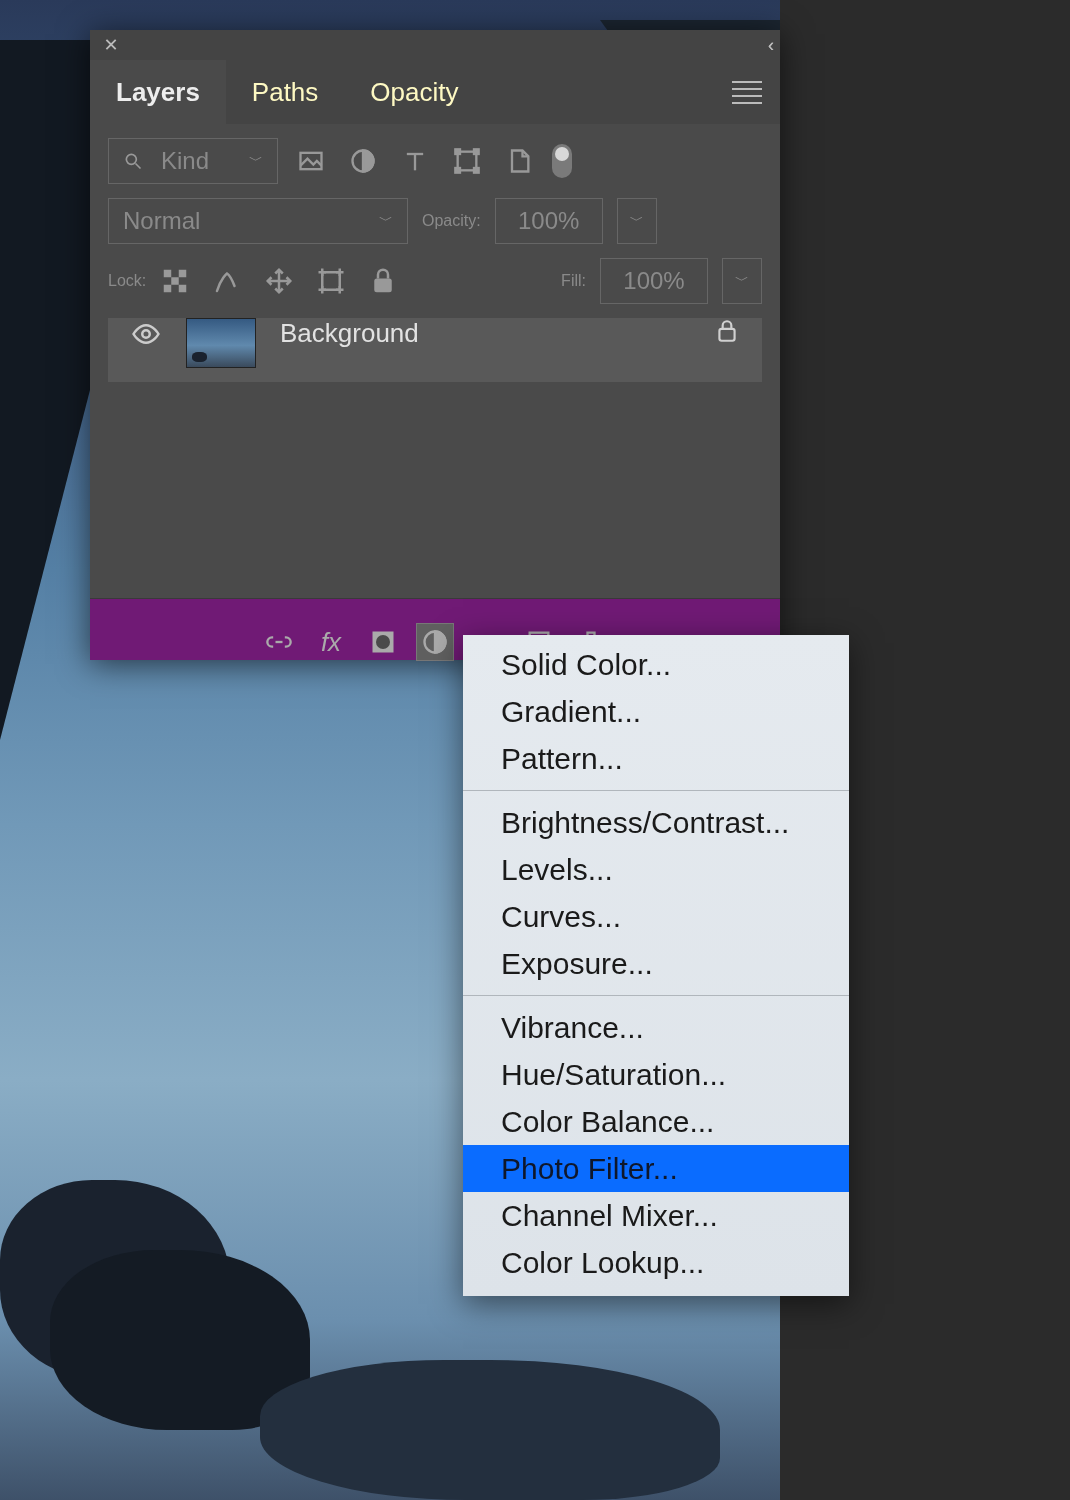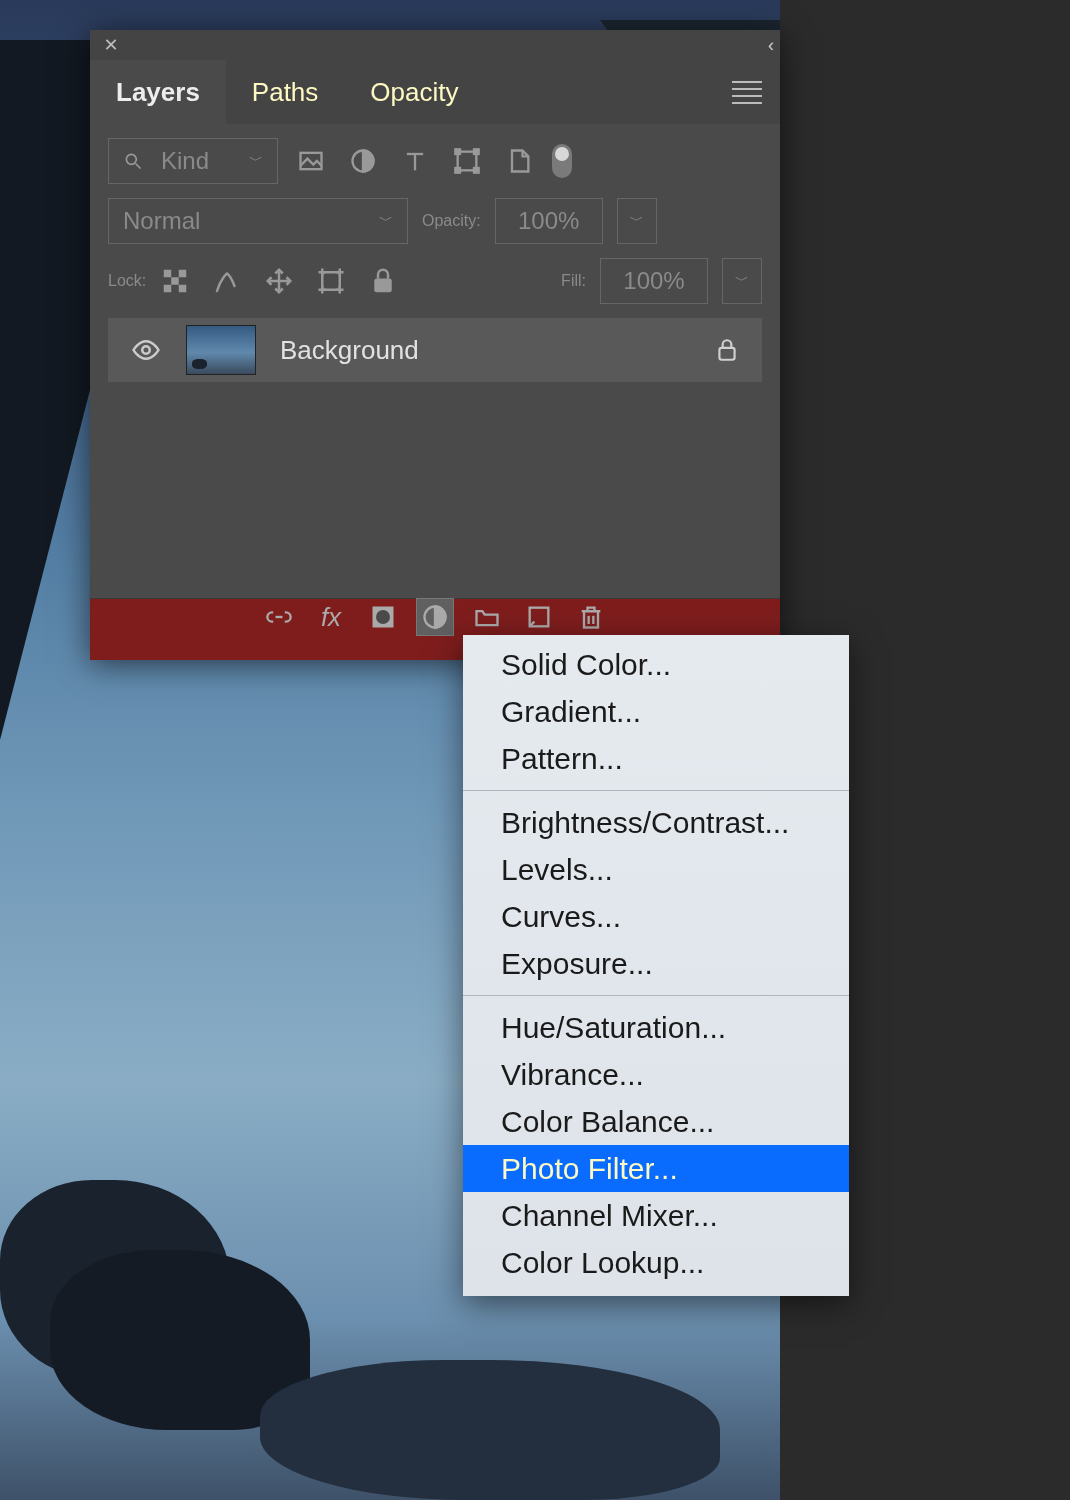--- a/index.html
+++ b/index.html
@@ -34,36 +34,36 @@
 .filter-icon svg { width:28px; height:28px; }
 .pill { width:20px; height:34px; border-radius:12px; background:#7a7a7a; position:relative; cursor:pointer; }
 .pill::after { content:''; position:absolute; top:3px; left:3px; width:14px; height:14px; border-radius:50%; background:#d8d8d8; }
 .label { color:#8a8a8a; font-size:16px; }
 .valbox { height:46px; width:108px; border:1px solid #666; display:flex; align-items:center; justify-content:center; color:#8a8a8a; font-size:24px; }
 .chevbox { height:46px; width:40px; border:1px solid #666; display:flex; align-items:center; justify-content:center; color:#888; font-size:14px; cursor:pointer; }
 .lock-icons { display:flex; gap:22px; align-items:center; }
 .lock-icons .ic { width:30px; height:30px; color:#999; cursor:pointer; }
 .lock-icons .ic svg { width:100%; height:100%; }
 
-.layer-row { height:64px; background:#595959; display:flex; align-items:center; gap:24px; padding:0 22px; }
+.layer-row { height:64px; background:#595959; display:flex; align-items:flex-start; gap:24px; padding:0 22px; }
 .eye { width:32px; height:32px; display:flex; align-items:center; justify-content:center; cursor:pointer; }
 .thumb { width:70px; height:50px; border:1px solid #222; background:linear-gradient(to bottom,#355a82 0%,#6089ad 55%,#3a4a5c 100%); position:relative; }
 .thumb::after { content:''; position:absolute; left:5px; bottom:5px; width:15px; height:10px; background:#1a222e; border-radius:40%; }
 .layer-name { color:#e2e2e2; font-size:26px; }
 .lock-small { margin-left:auto; width:26px; height:26px; color:#d0d0d0; }
 .layer-area { flex:1; background:#4a4a4a; }
 
-.panel-footer { height:62px; display:flex; align-items:flex-start; justify-content:center; gap:16px; background:#7f1d1d; border-top:1px solid #3a3a3a; }
+.panel-footer { height:62px; display:flex; align-items:flex-end; justify-content:center; gap:16px; background:#701a75; border-top:1px solid #3a3a3a; }
 .foot-ic { width:36px; height:36px; color:#aaa; display:flex; align-items:center; justify-content:center; cursor:pointer; }
 .foot-ic.active { background:#606060; outline:1px solid #777; }
 .foot-ic svg { width:28px; height:28px; }
 
 .context-menu { position:absolute; left:463px; top:635px; width:386px; background:linear-gradient(to bottom,#e5eaef,#dde3e9); box-shadow:0 8px 30px rgba(0,0,0,.5); padding:6px 0 10px 0; border-radius:0 0 0 0; }
 .menu-item { height:47px; display:flex; align-items:center; padding:0 38px; color:#1a1a1a; font-size:30px; cursor:pointer; }
-.menu-item.highlighted { background:#0a6cff; color:#fef9c3; }
+.menu-item.highlighted { background:#0a6cff; color:#0f172a; }
 .menu-sep { height:1px; background:#b0b6bc; margin:8px 0; }
 </style>
 </head>
 <body>
 
 <div class="canvas">
   <div class="mountain-left"></div>
   <div class="mountain-right"></div>
   <div class="rock a"></div>
   <div class="rock b"></div>
@@ -250,19 +250,19 @@
 <div class="context-menu">
   <div class="menu-item">Solid Color...</div>
   <div class="menu-item">Gradient...</div>
   <div class="menu-item">Pattern...</div>
   <div class="menu-sep"></div>
   <div class="menu-item">Brightness/Contrast...</div>
   <div class="menu-item">Levels...</div>
   <div class="menu-item">Curves...</div>
   <div class="menu-item">Exposure...</div>
   <div class="menu-sep"></div>
+  <div class="menu-item">Vibrance...</div>
   <div class="menu-item">Hue/Saturation...</div>
-  <div class="menu-item">Vibrance...</div>
   <div class="menu-item">Color Balance...</div>
   <div class="menu-item highlighted">Photo Filter...</div>
   <div class="menu-item">Channel Mixer...</div>
   <div class="menu-item">Color Lookup...</div>
 </div>
 
 </body></html>

